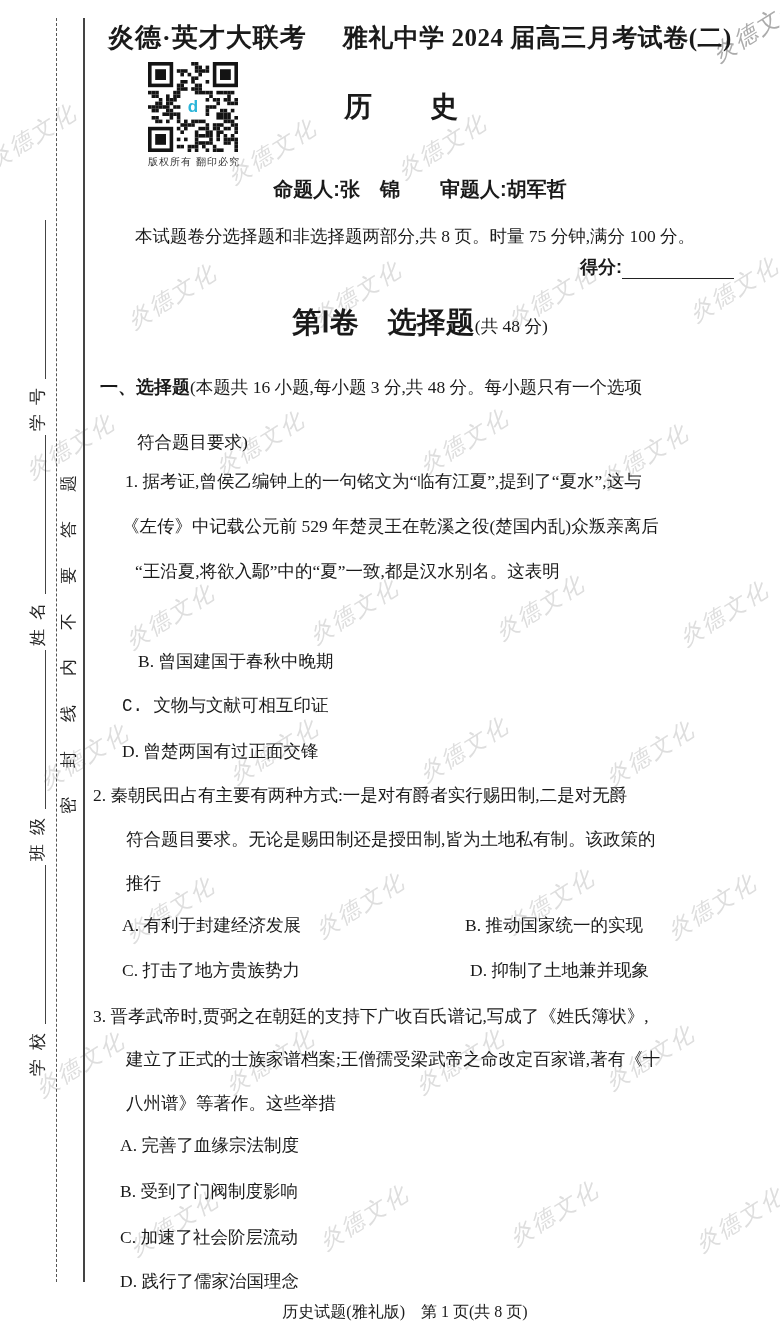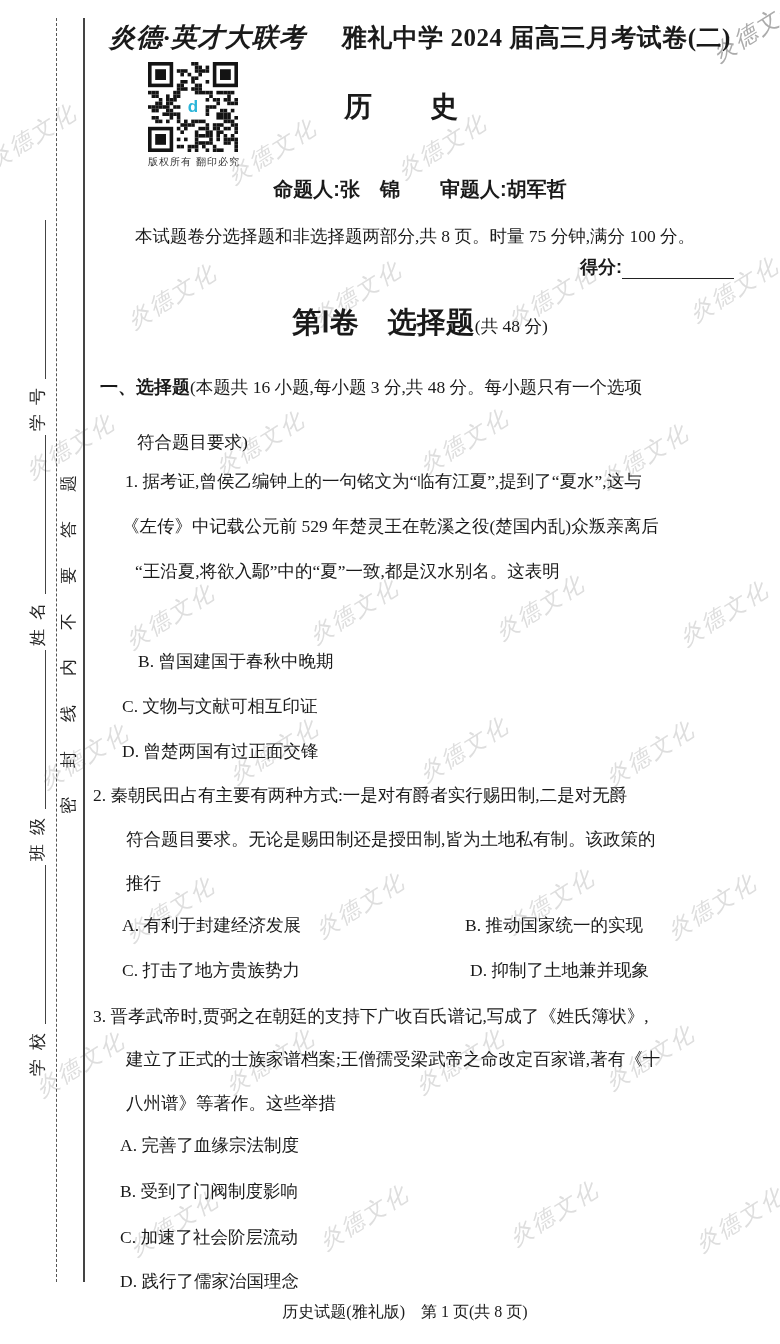--- a/index.html
+++ b/index.html
@@ -21,21 +21,21 @@
       transform:rotate(-90deg);display:flex;align-items:flex-end;font-size:17px;color:#222;}
   .side-labels .slabel{letter-spacing:9px;white-space:nowrap;}
   .side-labels .sblank{flex:1;border-bottom:1.2px solid #444;margin:0 4px 3px 0;height:1px;}
   .seal-strip{position:absolute;width:380px;height:22px;left:-122px;top:619px;
       transform:rotate(-90deg);text-align:center;letter-spacing:29px;font-size:17px;color:#222;
       white-space:nowrap;}
 
   
   .exam-header{position:absolute;left:90px;top:20px;width:660px;text-align:center;
       font-size:25px;white-space:nowrap;}
-  .exam-header .logo-part{font-weight:bold;font-style:italic;font-size:26px;letter-spacing:1px;}
+  .exam-header .logo-part{font-weight:bold;font-size:26px;letter-spacing:1px;}
   .exam-header .rest-part{font-weight:bold;letter-spacing:.5px;margin-left:36px;}
 
   .qr-wrap{position:absolute;left:148px;top:62px;width:90px;height:90px;}
   .qr-logo{position:absolute;left:33px;top:33px;width:24px;height:24px;background:#fff;
       border-radius:5px;display:flex;align-items:center;justify-content:center;}
   .qr-logo span{color:#2ab5d9;font-weight:bold;font-size:17px;
       font-family:"Liberation Sans","DejaVu Sans",sans-serif;}
   .qr-caption{position:absolute;left:138px;top:155px;width:112px;text-align:center;
       font-size:10px;color:#333;letter-spacing:1px;white-space:nowrap;
       font-family:"Liberation Sans","DejaVu Sans",sans-serif;}
@@ -356,21 +356,21 @@
   </div>
   <div class="sec-line2">符合题目要求)</div>
 
   <div class="tline" style="left:100px;top:468px;margin-left:25px;">
     <span>1.</span>
     <span>据考证,曾侯乙编钟上的一句铭文为“临有江夏”,提到了“夏水”,这与</span>
   </div>
   <div class="tline" style="left:122px;top:513px;">《左传》中记载公元前 529 年楚灵王在乾溪之役(楚国内乱)众叛亲离后</div>
   <div class="tline" style="left:135px;top:558px;">“王沿夏,将欲入鄢”中的“夏”一致,都是汉水别名。这表明</div>
   <div class="tline" style="left:122px;top:648px;margin-left:16px;">B. 曾国建国于春秋中晚期</div>
-  <div class="tline" style="left:122px;top:693px;">C. 文物与文献可相互印证</div>
+  <div class="tline" style="left:122px;top:693px;font-family:Liberation Mono, monospace;">C. 文物与文献可相互印证</div>
   <div class="tline" style="left:122px;top:738px;">D. 曾楚两国有过正面交锋</div>
 
   <div class="tline" style="left:93px;top:782px;">
     <span>2.</span>
     <span>秦朝民田占有主要有两种方式:一是对有爵者实行赐田制,二是对无爵</span>
   </div>
   <div class="tline" style="left:126px;top:826px;">符合题目要求。无论是赐田制还是授田制,皆为土地私有制。该政策的</div>
   <div class="tline" style="left:126px;top:870px;">推行</div>
   <div class="tline" style="left:122px;top:912px;">A. 有利于封建经济发展</div>
   <div class="tline" style="left:465px;top:912px;text-align:center;">B. 推动国家统一的实现</div>

